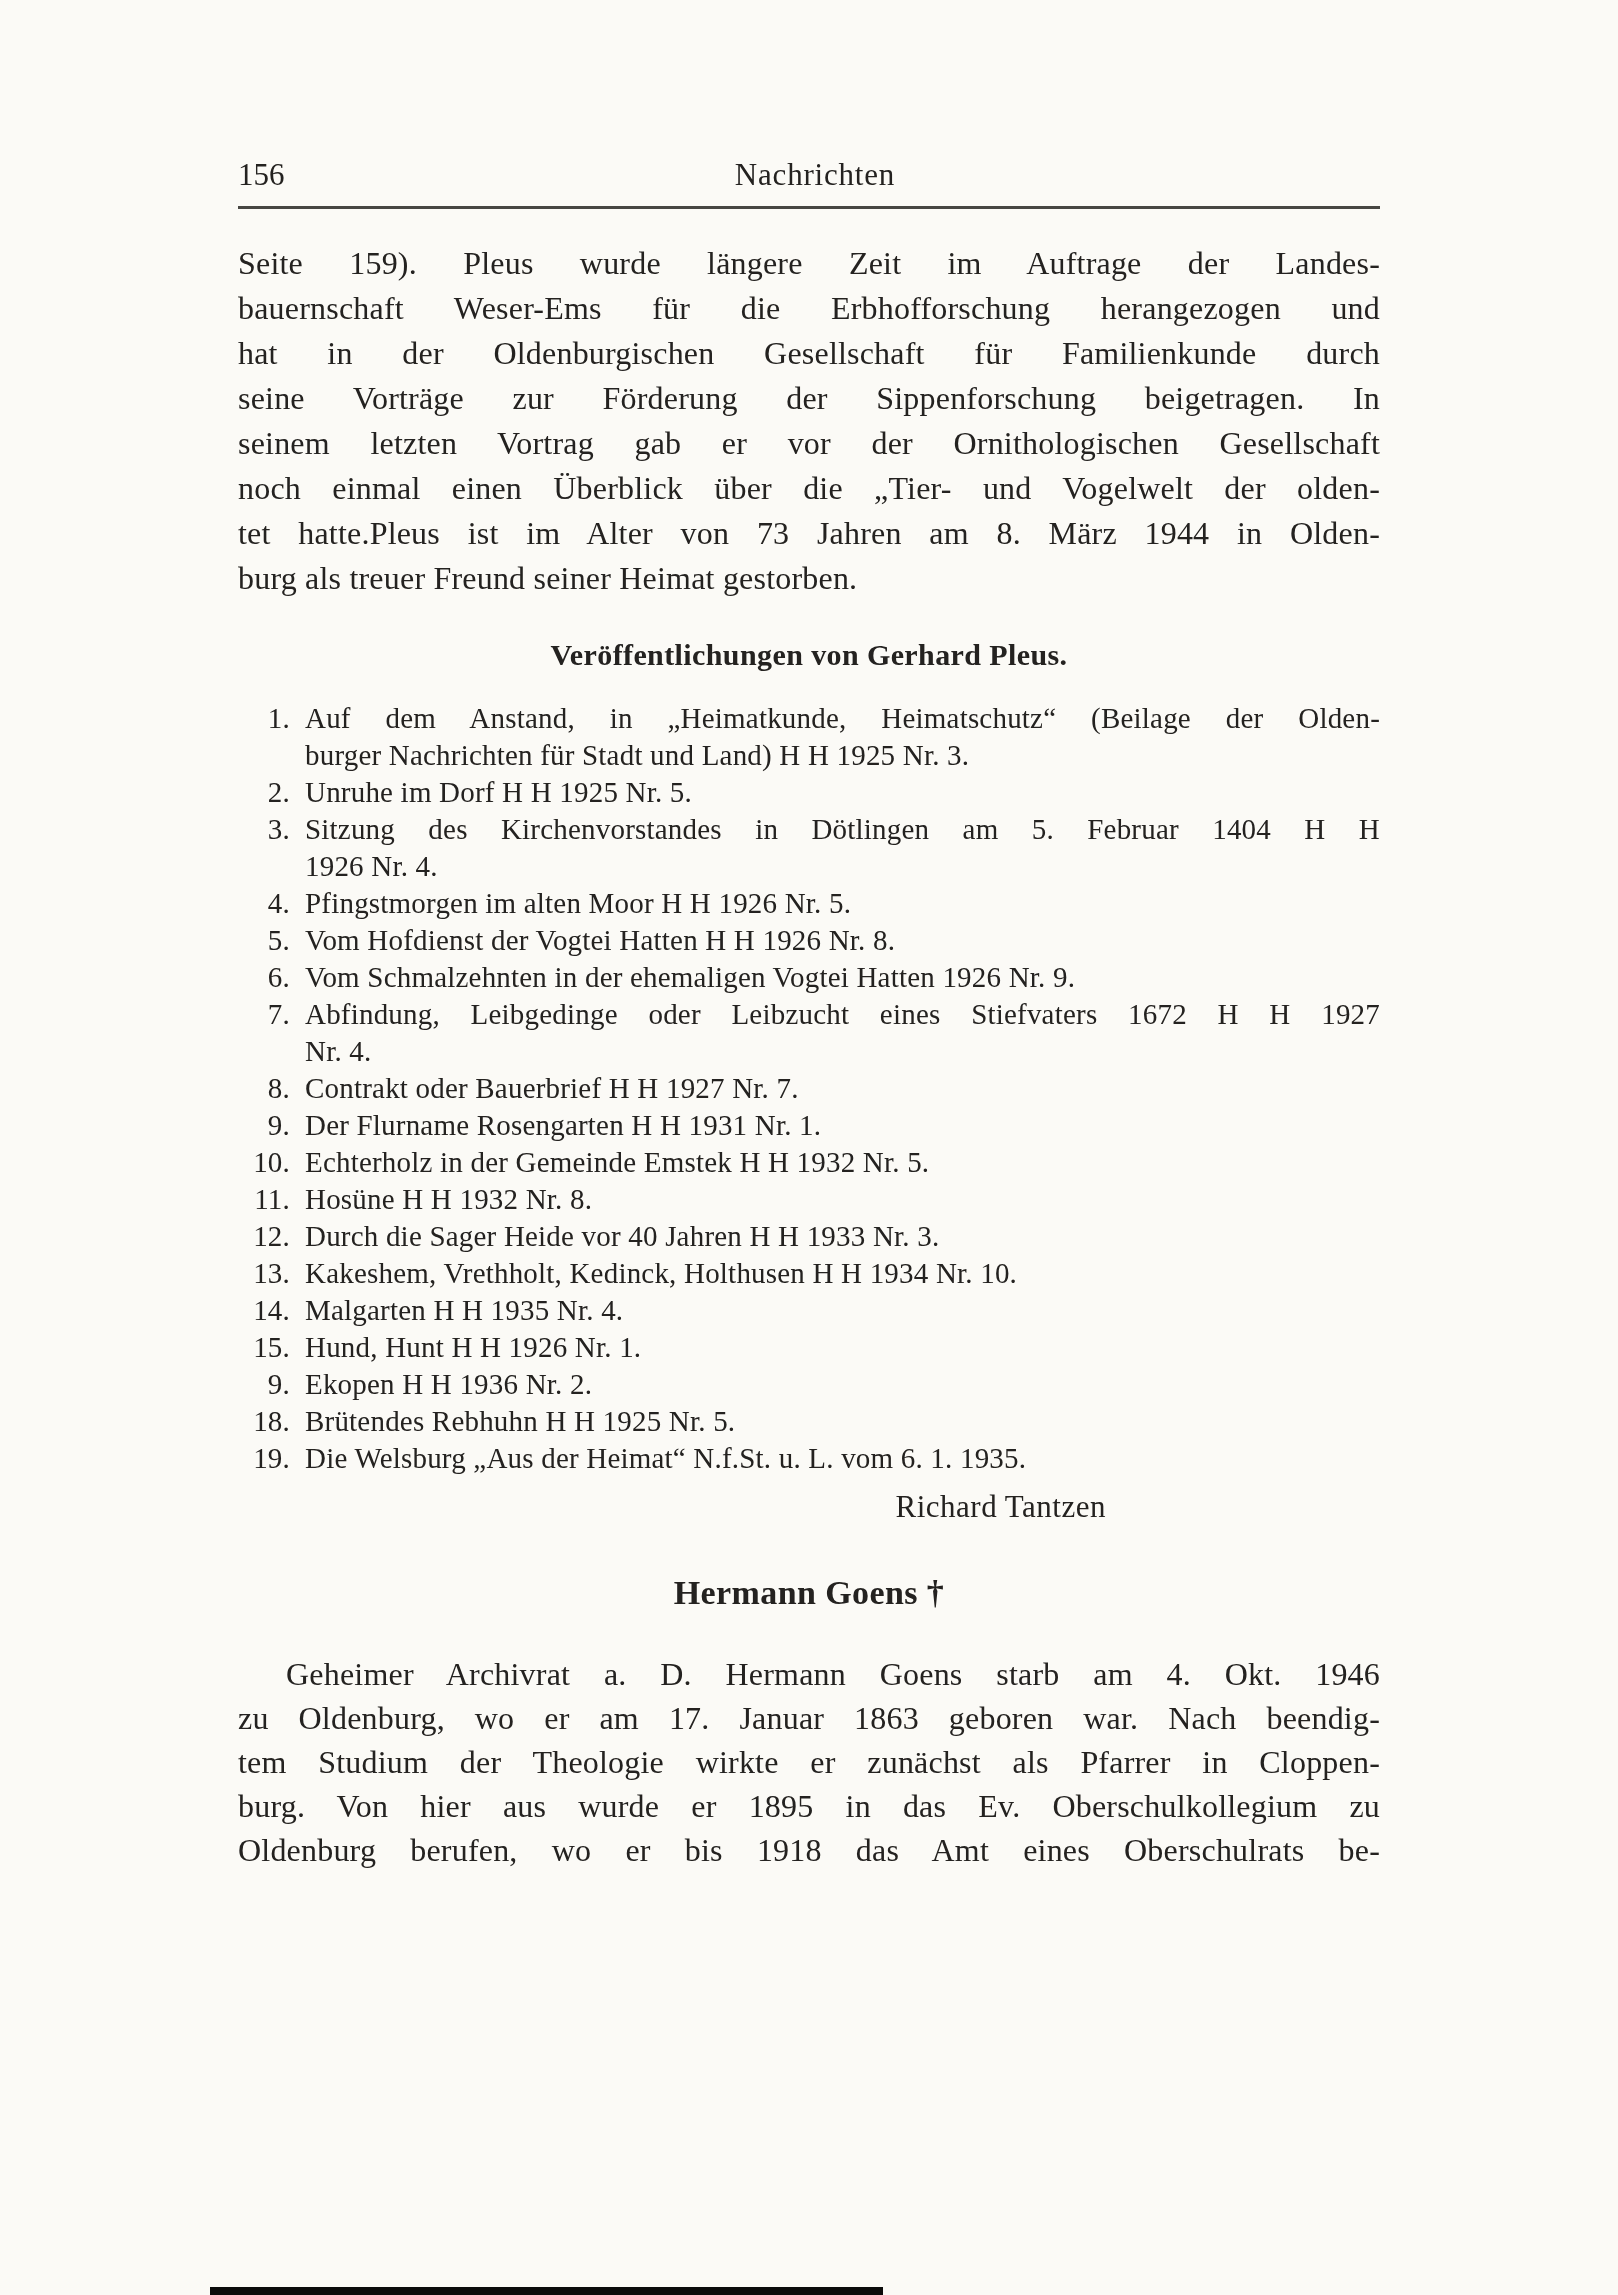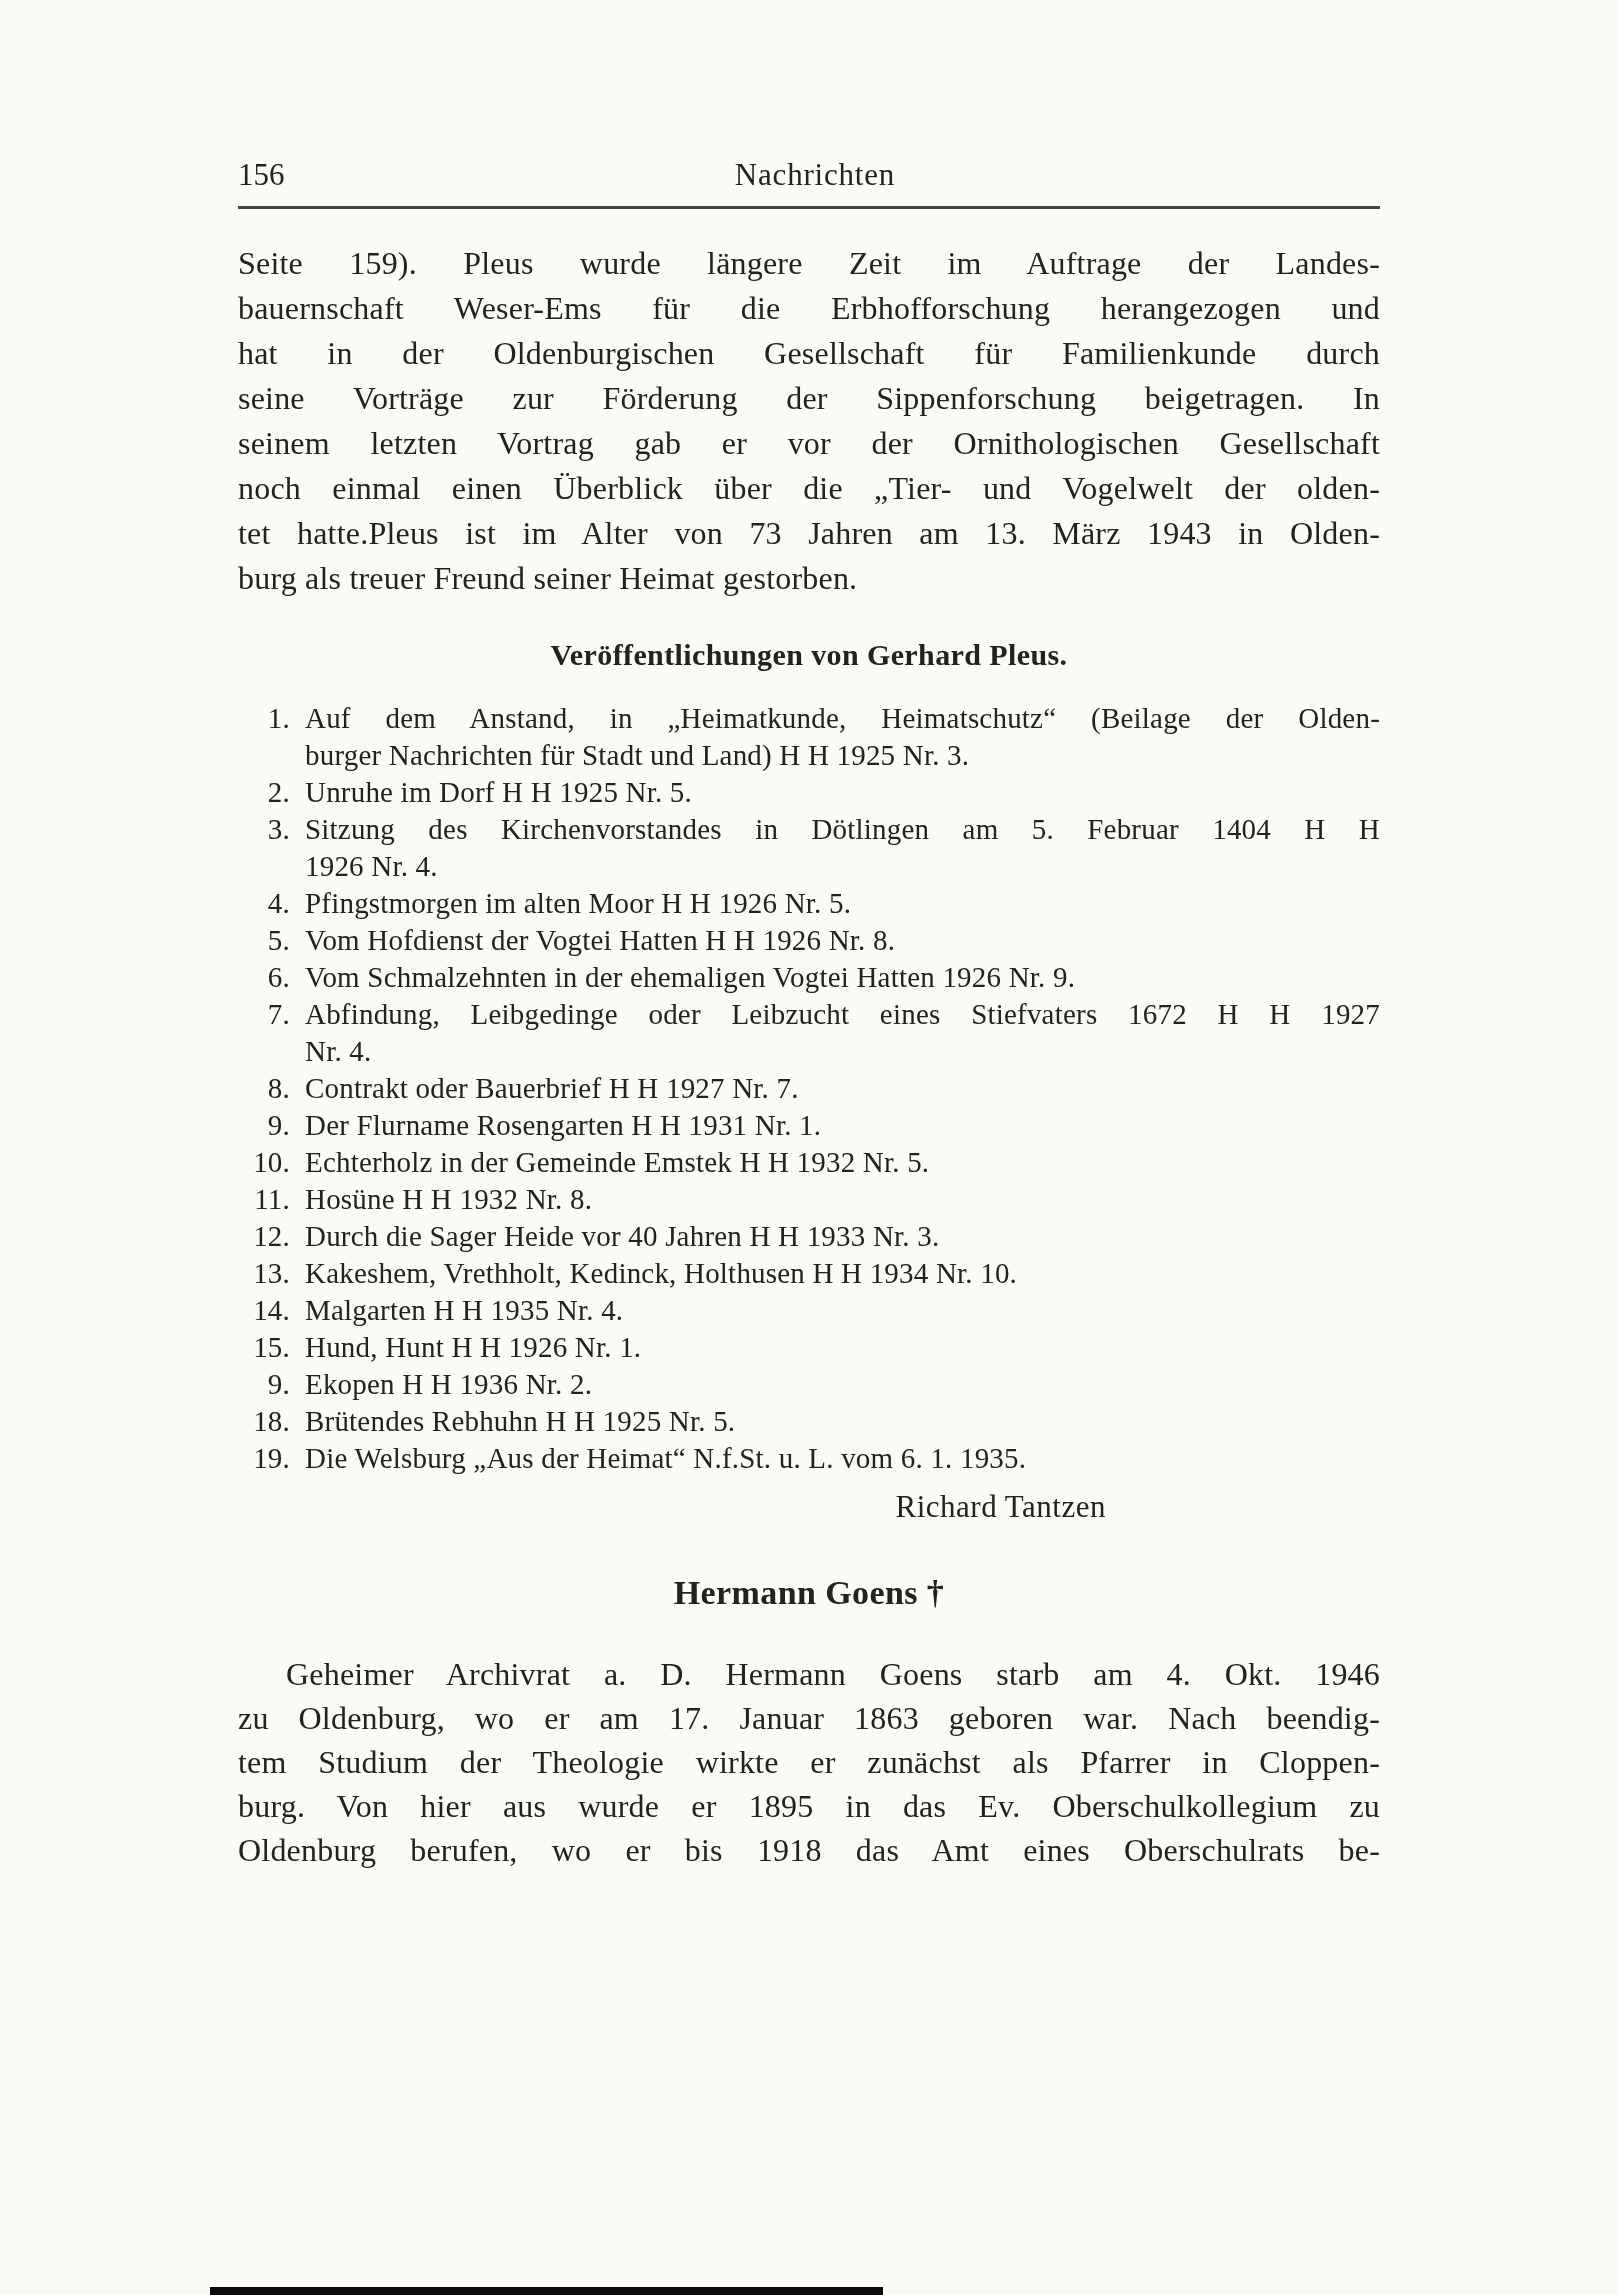--- a/index.html
+++ b/index.html
@@ -86,21 +86,21 @@
 
     <div class="head-rule"></div>
 
     <div class="para para1">
         <div class="tline just">Seite 159). Pleus wurde längere Zeit im Auftrage der Landes-</div>
         <div class="tline just">bauernschaft Weser-Ems für die Erbhofforschung herangezogen und</div>
         <div class="tline just">hat in der Oldenburgischen Gesellschaft für Familienkunde durch</div>
         <div class="tline just">seine Vorträge zur Förderung der Sippenforschung beigetragen. In</div>
         <div class="tline just">seinem letzten Vortrag gab er vor der Ornithologischen Gesellschaft</div>
         <div class="tline just">noch einmal einen Überblick über die „Tier- und Vogelwelt der olden-</div>
-        <div class="tline just">tet hatte.Pleus ist im Alter von 73 Jahren am 13. März 1943 in Olden-</div>
+        <div class="tline just">tet hatte.Pleus ist im Alter von 73 Jahren am 8. März 1944 in Olden-</div>
         <div class="tline">burg als treuer Freund seiner Heimat gestorben.</div>
       </div>
 
     <h2 class="sec-head">Veröffentlichungen von Gerhard Pleus.</h2>
 
     <div class="pub-list">
         <div class="pub-item">
           <div class="pub-num">1.</div>
           <div class="pub-text">
             <div class="tline just">Auf dem Anstand, in „Heimatkunde, Heimatschutz“ (Beilage der Olden-</div>

